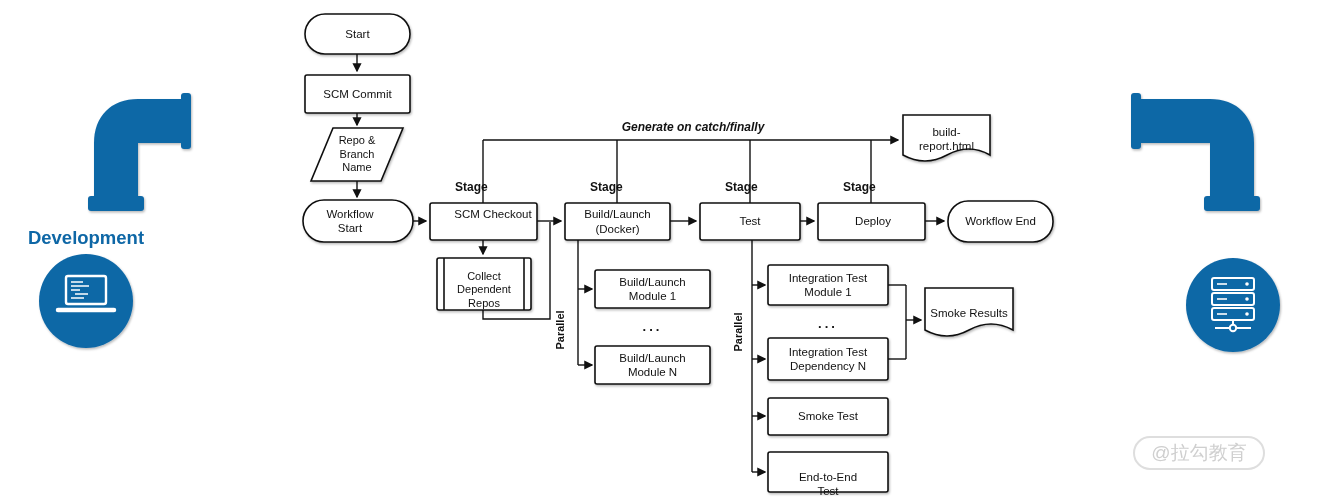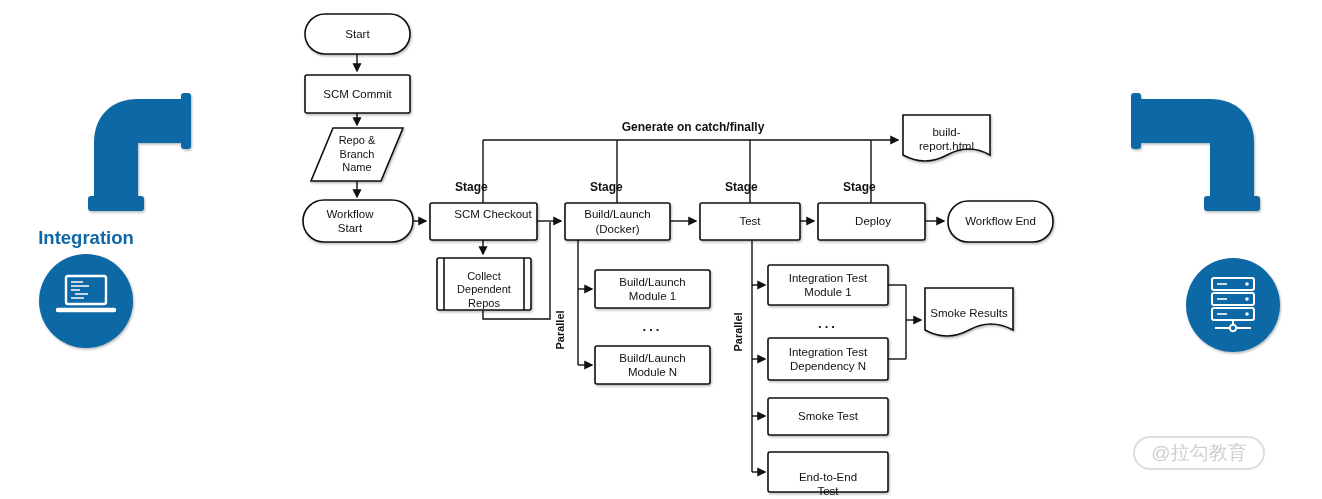--- a/index.html
+++ b/index.html
@@ -7,21 +7,21 @@
     position:relative;width:1322px;height:499px;background:#ffffff;
     font-family:"Liberation Sans", sans-serif;overflow:hidden;color:#111;
   }
   .canvas > svg{position:absolute;left:0;top:0;}
   .label{
     position:absolute;display:flex;align-items:center;justify-content:center;
     text-align:center;white-space:pre-line;font-size:11.5px;line-height:1.22;color:#111;
   }
   .small{font-size:11px;}
   .stage-tag{position:absolute;font-weight:bold;font-size:12px;color:#111;text-align:left;margin-left:24px;}
-  .note{position:absolute;font-weight:bold;font-size:12px;text-align:center;}
+  .note{position:absolute;font-weight:bold;font-size:12px;text-align:center;font-style:italic;}
   .parallel{
     position:absolute;font-weight:bold;font-size:11px;display:flex;align-items:center;
     justify-content:center;transform:rotate(-90deg);transform-origin:center;color:#111;
   }
   .dots{font-weight:bold;font-size:13px;letter-spacing:3px;}
   .side-label{
     position:absolute;font-weight:bold;font-size:18.5px;color:var(--accent,#0e67a6);
     text-align:center;display:flex;align-items:center;justify-content:center;
   }
   .watermark{
@@ -182,16 +182,16 @@
 
   <div class="label" style="left:925px;top:290px;width:88px;height:46px">Smoke Results</div>
   <div class="label" style="left:903px;top:117px;width:87px;height:44px">build-
 report.html</div>
 
   <div class="note" style="left:598px;top:120px;width:190px;height:16px">Generate on catch/finally</div>
 
   <div class="parallel" style="left:528px;top:323px;width:64px;height:14px">Parallel</div>
   <div class="parallel" style="left:706px;top:325px;width:64px;height:14px">Parallel</div>
 
-  <div class="side-label" style="left:10px;top:226px;width:152px;height:24px">Integration</div>
+  <div class="side-label" style="left:10px;top:226px;width:152px;height:24px">Development</div>
 
   <div class="watermark">@拉勾教育</div>
 </div>
 
 </body></html>

